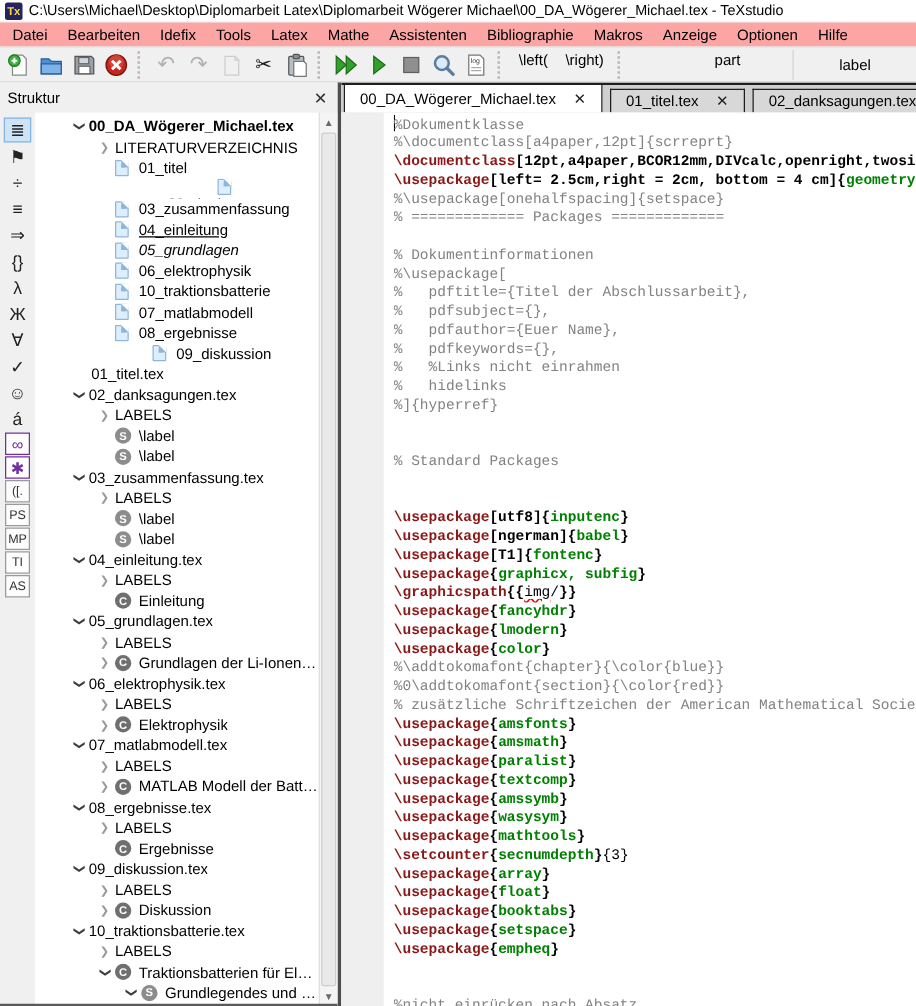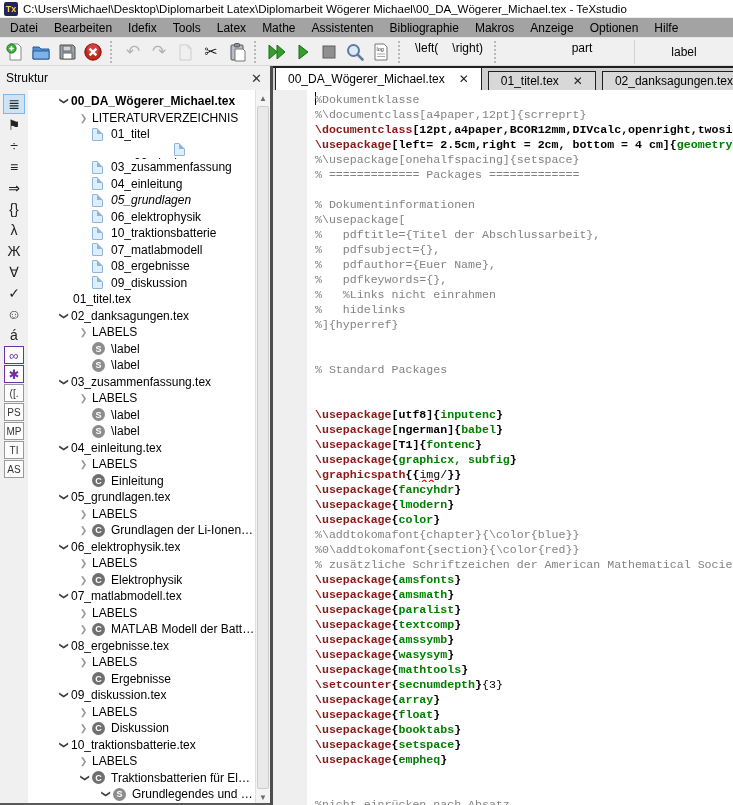--- a/index.html
+++ b/index.html
@@ -8,21 +8,21 @@
   .window { position:relative; width:733px; height:805px; background:#f0f0f0; overflow:hidden; }
 
   
   .titlebar { height:18px; background:#ffffff; display:flex; align-items:center; gap:5px;
               padding-left:4px; border-bottom:1px solid #ededed; }
   .app-icon { width:14px; height:14px; border-radius:2px; background:#23235e; color:#ffd24a;
               font-size:9px; font-weight:bold; display:flex; align-items:center; justify-content:center; }
   .title-text { font-size:11.5px; color:#000; white-space:nowrap; }
 
   
-  .menubar { height:20px; display:flex; align-items:center; background:#a3a3a3; padding-left:2px;
+  .menubar { height:20px; display:flex; align-items:center; background:#fca5a5; padding-left:2px;
              border-bottom:1px solid #e6e6e6; }
   .menu-item { font-size:12px; padding:2px 8px; white-space:nowrap; }
 
   
   .toolbar { height:28px; display:flex; align-items:center; background:#f0f0f0;
              border-bottom:1px solid #d9d9d9; padding-left:2px; }
   .tb-btn { width:26px; height:24px; display:flex; align-items:center; justify-content:center; }
   .tb-btn svg { display:block; }
   .tb-sep { width:7px; height:22px; border-left:2px dotted #b8b8b8; margin:0 3px 0 4px; }
   .disabled { opacity:.4; filter:grayscale(1); }
@@ -274,21 +274,21 @@
                 <span class="ic-file"></span>
               </span>
               <span class="lbl">02_danksagungen</span>
             </div>
             <div class="tree-row" style="padding-left: 64px;">
               <span class="ticon">
                 <span class="ic-file"></span>
               </span>
               <span class="lbl">03_zusammenfassung</span>
             </div>
-            <div class="tree-row" style="padding-left: 64px;">
+            <div class="tree-row" style="padding-left: 64px; text-decoration: underline;">
               <span class="ticon">
                 <span class="ic-file"></span>
               </span>
               <span class="lbl">04_einleitung</span>
             </div>
             <div class="tree-row" style="padding-left: 64px; font-style: italic;">
               <span class="ticon">
                 <span class="ic-file"></span>
               </span>
               <span class="lbl">05_grundlagen</span>
@@ -310,21 +310,21 @@
                 <span class="ic-file"></span>
               </span>
               <span class="lbl">07_matlabmodell</span>
             </div>
             <div class="tree-row" style="padding-left: 64px;">
               <span class="ticon">
                 <span class="ic-file"></span>
               </span>
               <span class="lbl">08_ergebnisse</span>
             </div>
-            <div class="tree-row" style="padding-left: 64px;">
+            <div class="tree-row" style="padding-left: 94px;">
               <span class="ticon">
                 <span class="ic-file"></span>
               </span>
               <span class="lbl">09_diskussion</span>
             </div>
             <div class="tree-row" style="padding-left: 45px;">
               <span class="lbl">01_titel.tex</span>
             </div>
             <div class="tree-row" style="padding-left: 26px;">
               <span class="exp open" style="transform: rotate(-90deg);">❮</span>

